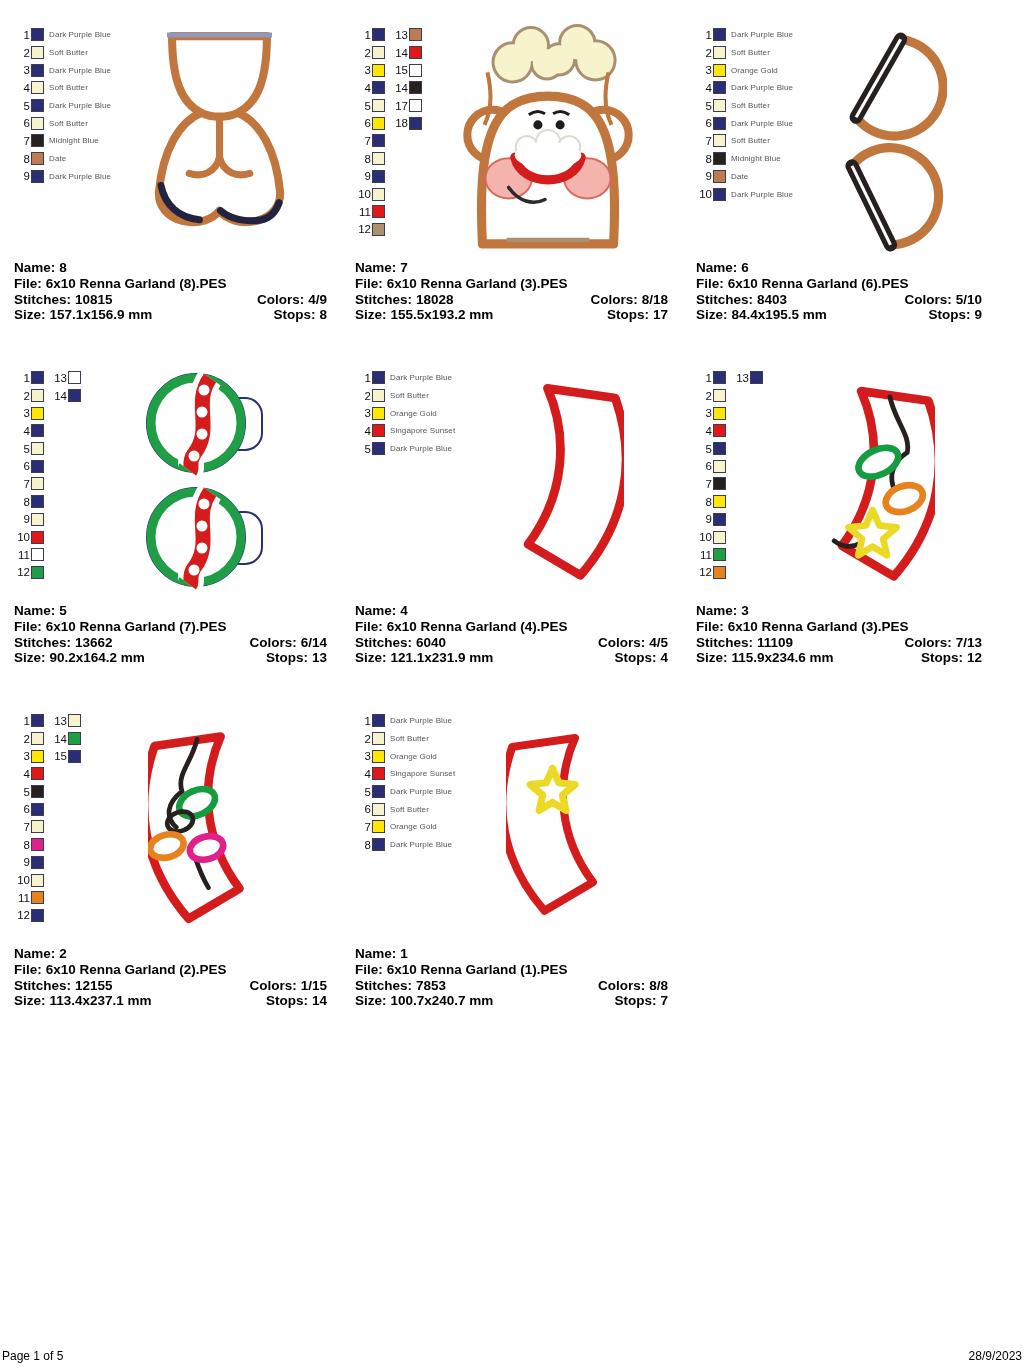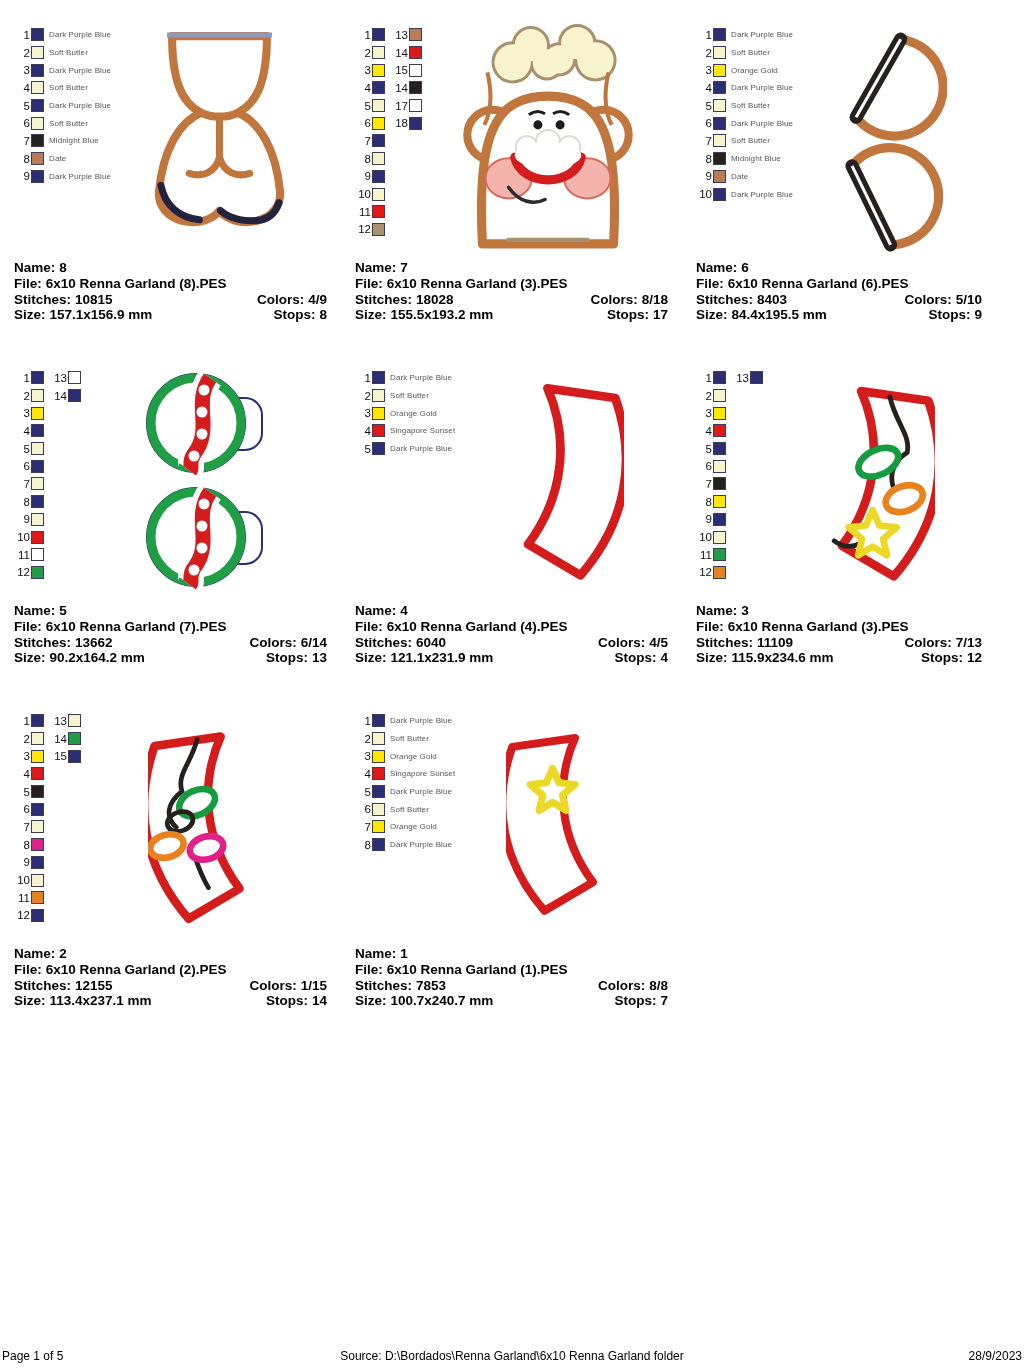--- a/index.html
+++ b/index.html
@@ -854,15 +854,14 @@
       <div class="info-line split">
         <span><span class="lbl">Size:</span><span>100.7x240.7 mm</span></span>
         <span><span class="lbl">Stops:</span><span>7</span></span>
       </div>
     </div>
   </div>
 </div>
 
 <div class="footer">
   <span class="footer-left">Page 1 of 5</span>
-  <span class="footer-center">Source: D:\Bordados\Renna Garland\6x10 Renna Garland folder</span>
   <span class="footer-right">28/9/2023</span>
 </div>
 
 </body></html>

